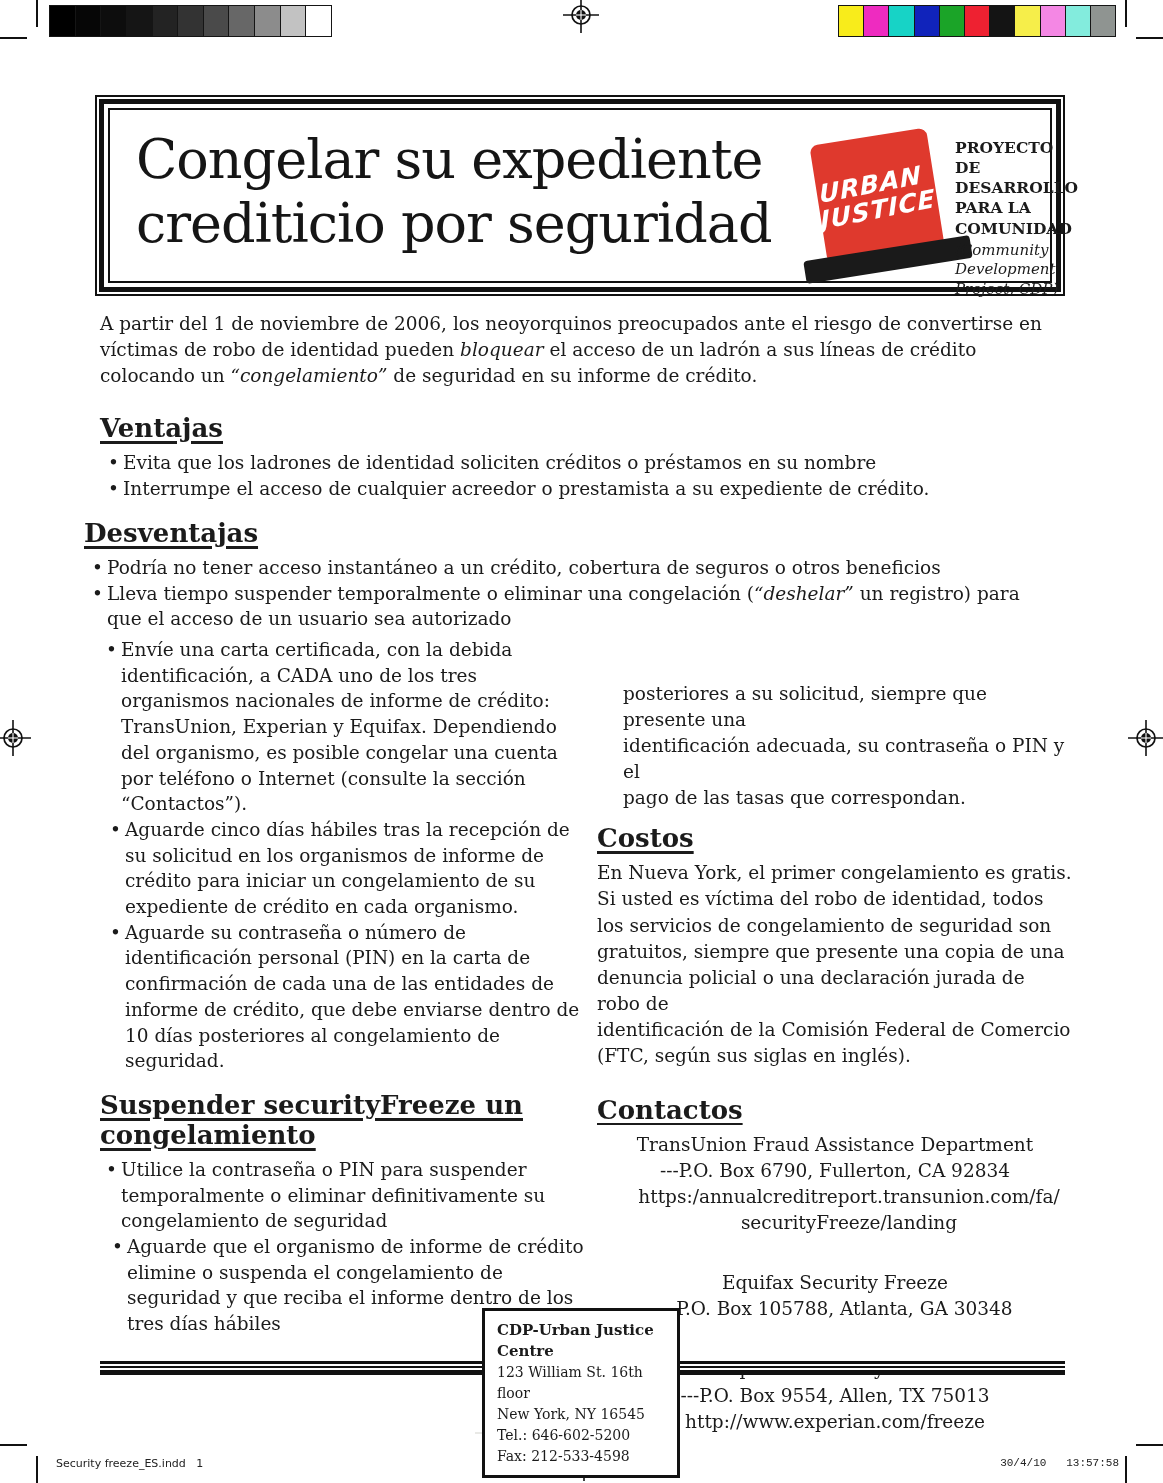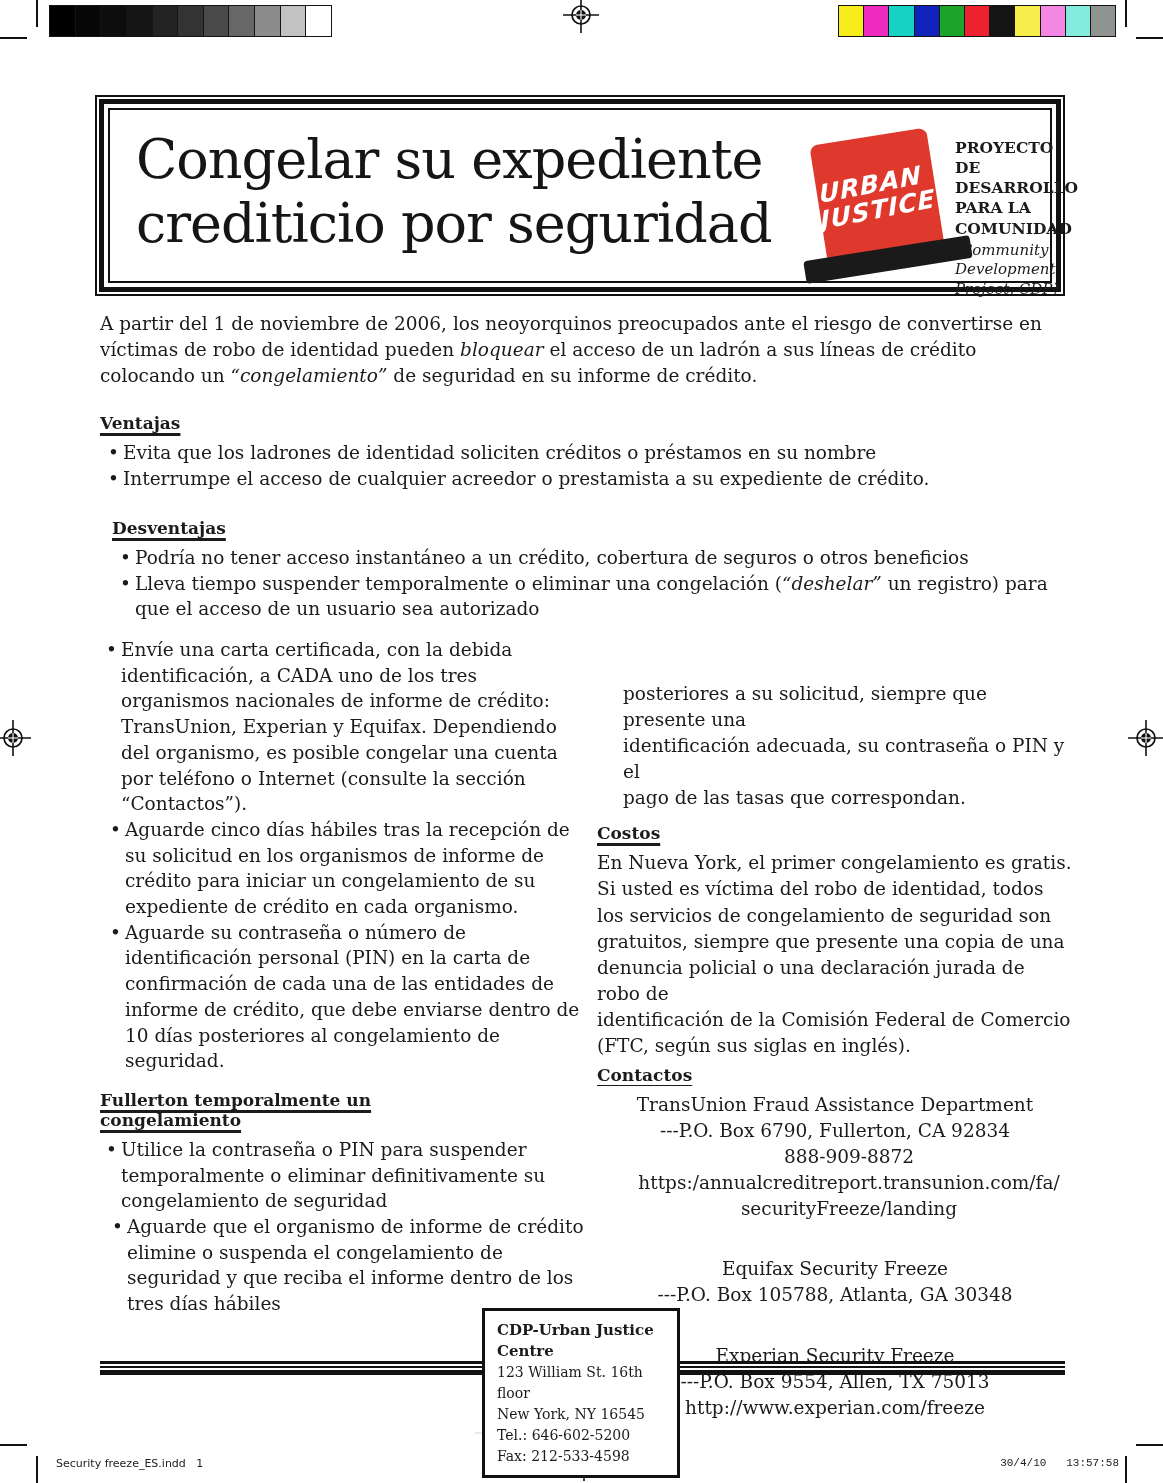--- a/index.html
+++ b/index.html
@@ -27,21 +27,21 @@
   .logo-text span{display:block;}
   .logo-brush{position:absolute;left:-6px;top:116px;width:168px;height:23px;background:#1a1a1a;border-radius:4px;
               transform:rotate(-9deg);}
   .org{position:absolute;left:845px;top:28px;width:116px;}
   .org-bold{font-weight:bold;font-size:15.5px;line-height:1.3;}
   .org-italic{font-style:italic;font-size:15px;line-height:1.3;margin-top:2px;}
 
   
   .prewrap{white-space:pre-line;}
   .para{font-size:18.5px;line-height:1.41;}
-  .h2{font-size:17px;font-weight:bold;margin:0 0 7px 0;text-decoration:underline;
+  .h2{font-size:26px;font-weight:bold;margin:0 0 7px 0;text-decoration:underline;
       text-decoration-thickness:2.5px;text-underline-offset:4px;}
   .bullet{display:flex;font-size:18.5px;line-height:1.39;}
   .bullet .marker{flex:0 0 15px;}
   .bullet .btext{flex:1 1 auto;}
   em{font-style:italic;}
 
   .colL{position:absolute;left:100px;top:637px;width:486px;}
   .colR{position:absolute;left:597px;top:637px;width:476px;}
   .cont-para{padding-left:26px;margin-top:44px;}
   .contact{margin-bottom:34px;}
@@ -169,21 +169,21 @@
     <div class="bullet" style="padding-left:8px;">
       <span class="marker">•</span>
       <span class="btext">Evita que los ladrones de identidad soliciten créditos o préstamos en su nombre</span>
     </div>
     <div class="bullet" style="padding-left:8px;">
       <span class="marker">•</span>
       <span class="btext">Interrumpe el acceso de cualquier acreedor o prestamista a su expediente de crédito.</span>
     </div>
   </div>
 
-  <div class="abs" style="left:112px;top:518px;width:958px;">
+  <div class="abs" style="left:84px;top:518px;width:958px;">
     <div class="h2">Desventajas</div>
     <div class="bullet" style="padding-left:8px;">
       <span class="marker">•</span>
       <span class="btext">Podría no tener acceso instantáneo a un crédito, cobertura de seguros o otros beneficios</span>
     </div>
     <div class="bullet" style="padding-left:8px;">
       <span class="marker">•</span>
       <span class="btext"><span>Lleva tiempo suspender temporalmente o eliminar una congelación (</span><em>“deshelar”</em><span> un registro) para que el acceso de un  usuario sea autorizado</span></span>
     </div>
   </div>
@@ -195,21 +195,21 @@
     </div>
     <div class="bullet" style="padding-left:10px;">
       <span class="marker">•</span>
       <span class="btext">Aguarde cinco días hábiles tras la recepción de su solicitud en los organismos de informe de crédito para iniciar un congelamiento de su expediente de crédito en cada organismo.</span>
     </div>
     <div class="bullet" style="padding-left:10px;">
       <span class="marker">•</span>
       <span class="btext">Aguarde su contraseña o número de identificación personal (PIN) en la carta de confirmación de cada una de las entidades de informe de crédito, que debe enviarse dentro de 10 días posteriores al congelamiento de seguridad.</span>
     </div>
 
-    <div class="h2 prewrap" style="margin-top:16px;">Fullerton temporalmente un 
+    <div class="h2 prewrap" style="margin-top:16px;">Suspender securityFreeze un 
 congelamiento</div>
     <div class="bullet" style="padding-left:6px;">
       <span class="marker">•</span>
       <span class="btext">Utilice la contraseña o PIN para suspender temporalmente o eliminar definitivamente su congelamiento de seguridad</span>
     </div>
     <div class="bullet" style="padding-left:12px;">
       <span class="marker">•</span>
       <span class="btext">Aguarde que el organismo de informe de crédito elimine o suspenda el congelamiento de seguridad y que reciba el informe dentro de los tres días hábiles</span>
     </div>
   </div>
@@ -221,26 +221,25 @@
 
     <div class="h2" style="margin-top:12px;">Costos</div>
     <div class="para prewrap">En Nueva York, el primer congelamiento es gratis.
 Si usted es víctima del robo de identidad, todos
 los servicios de congelamiento de seguridad son
 gratuitos, siempre que presente una copia de una
 denuncia policial o una declaración jurada de robo de
 identificación de la Comisión Federal de Comercio
 (FTC, según sus siglas en inglés).</div>
 
-    <div class="h2" style="margin-top:6px;text-decoration:underline;">Contactos</div>
+    <div class="h2" style="margin-top:26px;text-decoration:underline;">Contactos</div>
 
     <div class="contact">
       <div class="cline">TransUnion Fraud Assistance Department</div>
       <div class="cline">---P.O. Box 6790, Fullerton, CA 92834</div>
-      <div class="cline ind">888-909-8872</div>
       <div class="cline ind">https:/annualcreditreport.transunion.com/fa/</div>
       <div class="cline ind">securityFreeze/landing</div>
     </div>
 
     <div class="contact">
       <div class="cline">Equifax Security Freeze</div>
       <div class="cline">---P.O. Box 105788, Atlanta, GA 30348</div>
     </div>
 
     <div class="contact">

